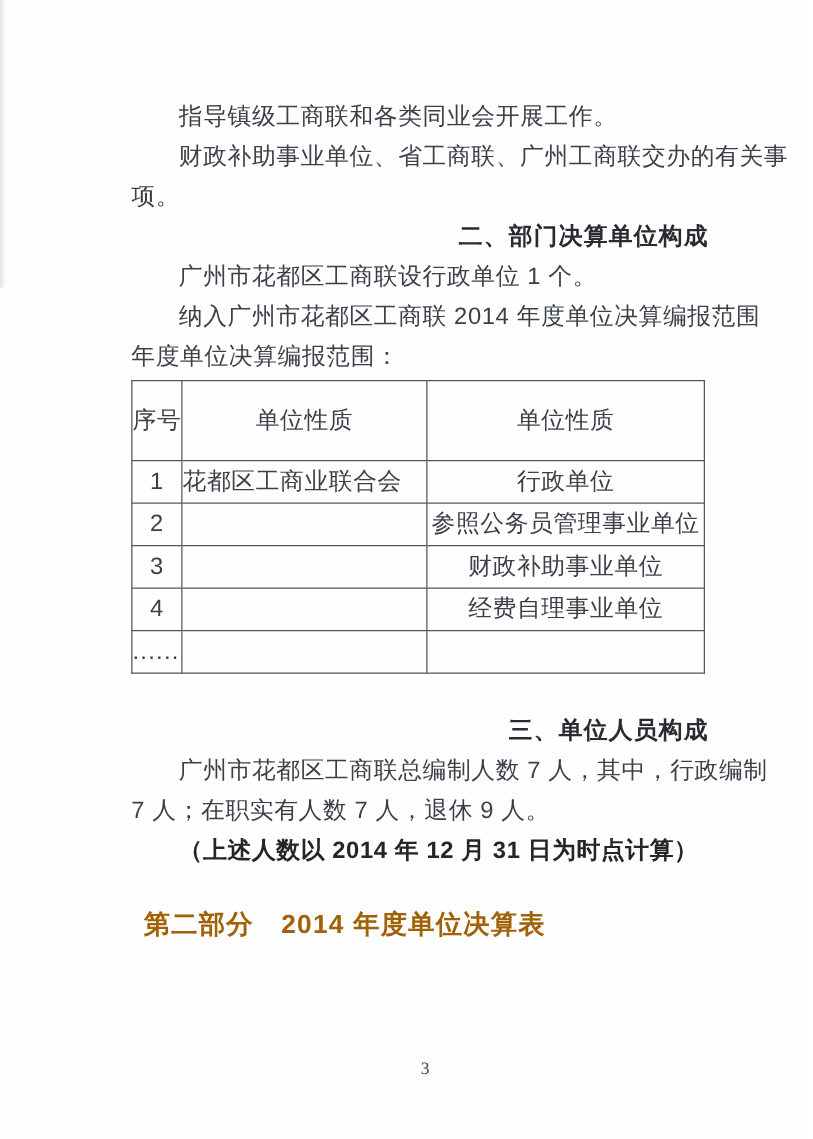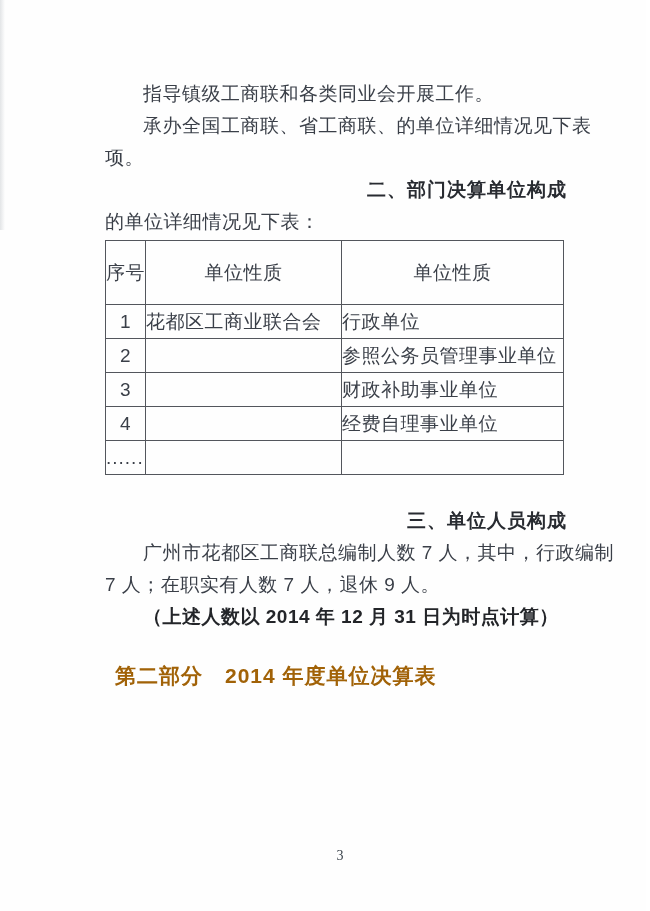--- a/index.html
+++ b/index.html
@@ -66,21 +66,21 @@
     word-break: break-all;
     line-height: 30px;
     padding: 2px 8px;
     text-align: center;
     margin-top: 28px;
   }
   tr.hdr th { height: 63px; text-align: center; }
   tr.row td { height: 33px; }
   td.num { text-align: center; }
   td.name { }
-  td.kind { text-align: left; padding-left: 8px; margin-left: 29px; }
+  td.kind { text-align: center; padding-left: 8px; margin-left: 29px; }
   td.dots { text-align: left; padding-left: 6px; letter-spacing: 1px; }
   .h3 {
     margin-top: 30px;
   }
   .note {
     font-weight: 700;
     color: #232529;
     letter-spacing: 0.5px;
   }
   .part2 {
@@ -104,25 +104,27 @@
   }
 </style>
 </head>
 <body>
 
 <div class="page">
   <div class="scan-edge"></div>
 
   <div class="content">
     <p class="ln indent">指导镇级工商联和各类同业会开展工作。</p>
-    <p class="ln indent">承办全国工商联、省工商联、的单位详细情况见下表</p>
+    <p class="ln indent">财政补助事业单位、省工商联、广州工商联交办的有关事</p>
     <p class="ln">项。</p>
 
     <p class="ln indent h2">二、部门决算单位构成</p>
-    <p class="ln">的单位详细情况见下表：</p>
+    <p class="ln indent">广州市花都区工商联设行政单位 1 个。</p>
+    <p class="ln indent">纳入广州市花都区工商联 2014 年度单位决算编报范围</p>
+    <p class="ln">年度单位决算编报范围：</p>
 
     <table class="units">
       <colgroup>
           <col class="c1">
           <col class="c2">
           <col class="c3">
         </colgroup>
       <tbody>
           <tr class="hdr">
         <th class="seq">序号</th>

